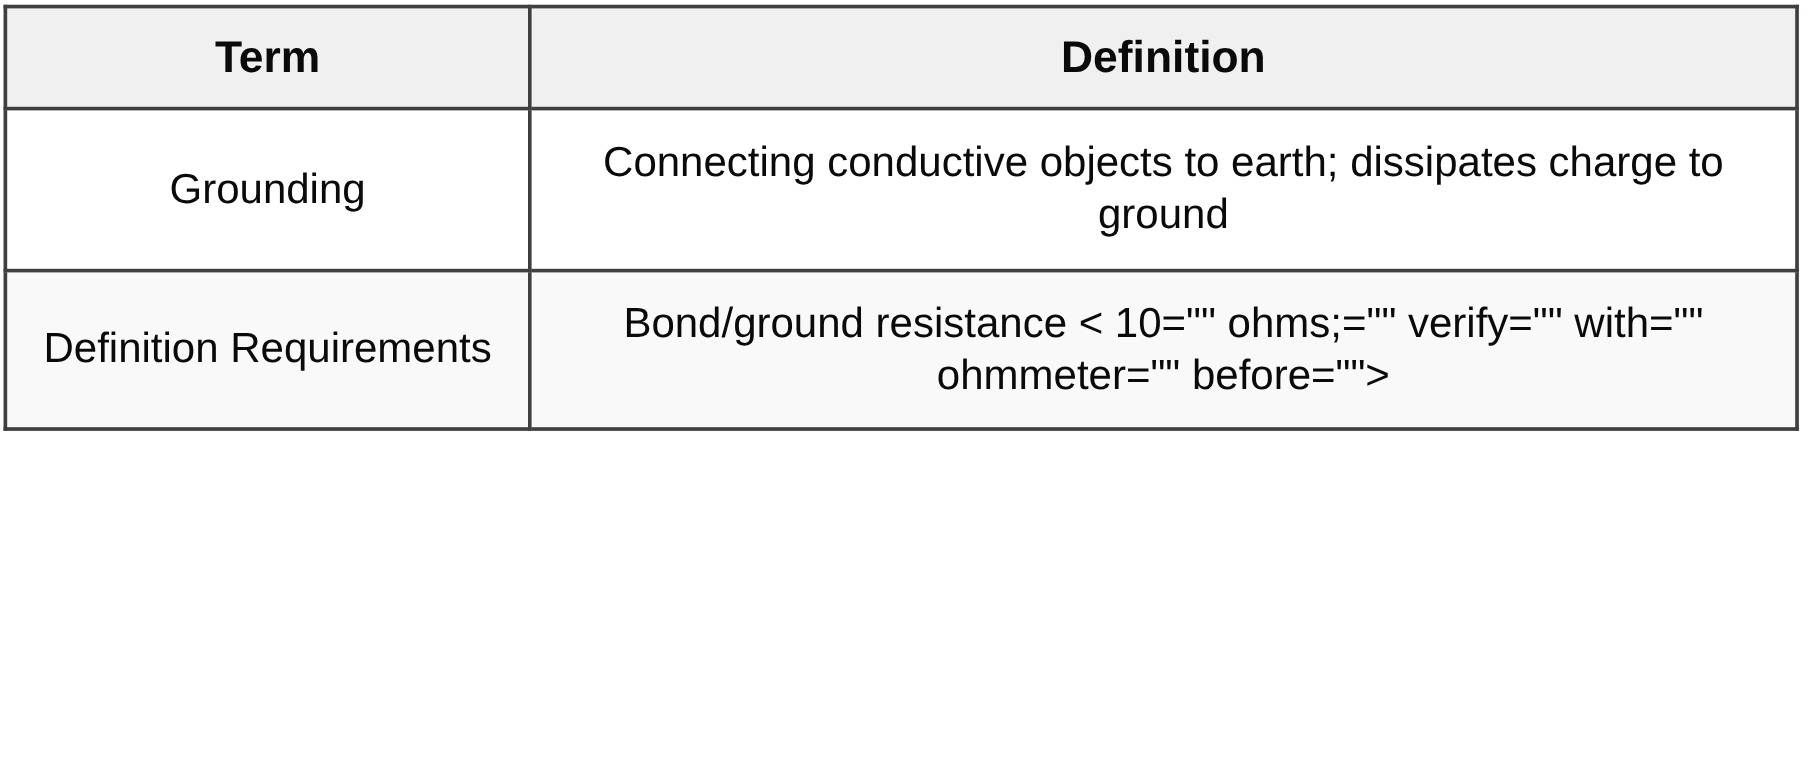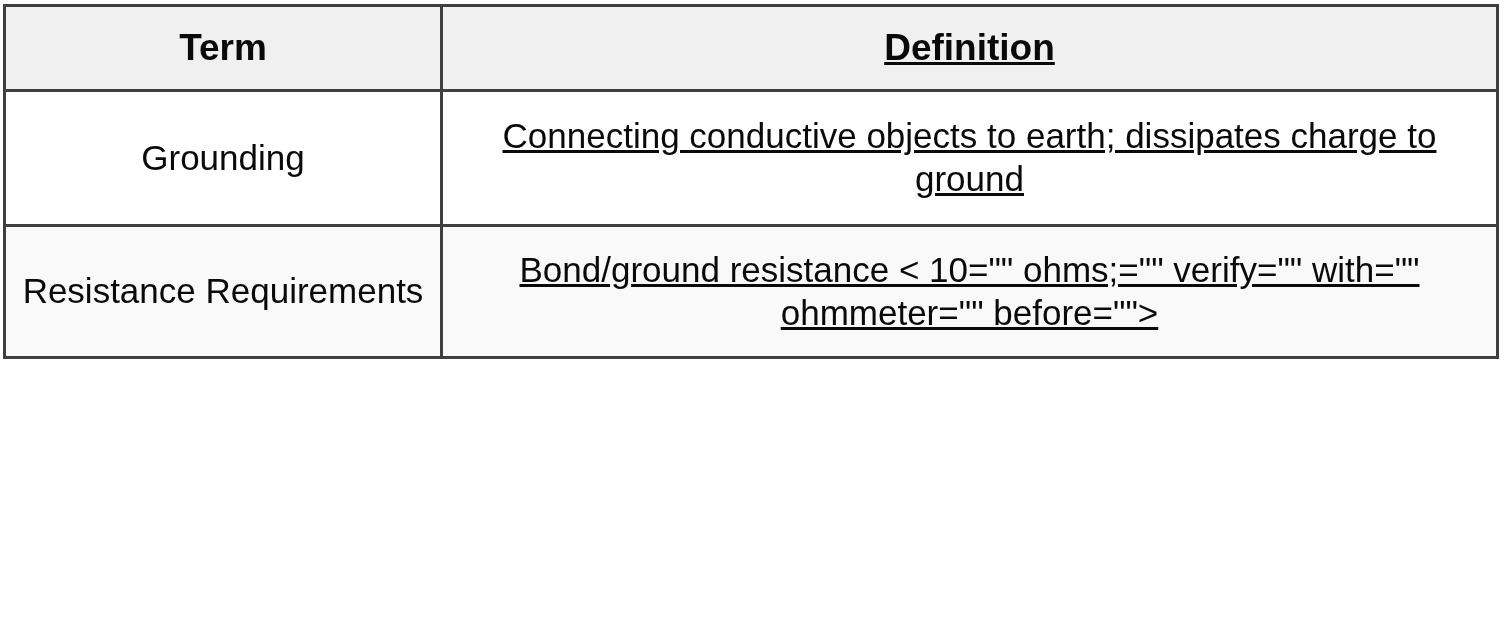--- a/index.html
+++ b/index.html
@@ -61,21 +61,21 @@
 
   table.term-table tbody tr.row-odd  td { background: #f9f9f9; }
   table.term-table tbody tr.row-even td { background: #ffffff; }
 
   table.term-table tbody tr.r1 td { height: 140px; }
   table.term-table tbody tr.r2 td { height: 135px; }
   table.term-table tbody tr.r3 td { height: 132px; }
   table.term-table tbody tr.r4 td { height: 137px; }
 
   .cell-term { white-space: normal; }
-  .cell-def  { white-space: normal; text-decoration: underline; }
+  .cell-def  { white-space: normal; }
 </style>
 </head>
 <body>
 
 <div class="table-wrap">
   <table class="term-table">
     <colgroup>
       <col class="col-term">
       <col class="col-def">
     </colgroup>
@@ -84,18 +84,18 @@
         <th class="cell-term">Term</th>
         <th class="cell-def">Definition</th>
       </tr>
     </thead>
     <tbody>
       <tr class="row-even r2">
         <td class="cell-term">Grounding</td>
         <td class="cell-def">Connecting conductive objects to earth; dissipates charge to ground</td>
       </tr>
       <tr class="row-odd r3">
-        <td class="cell-term">Resistance Requirements</td>
+        <td class="cell-term">Definition Requirements</td>
         <td class="cell-def">Bond/ground resistance &lt; 10="" ohms;="" verify="" with="" ohmmeter="" before=""&gt;</td>
       </tr>
     </tbody>
   </table>
 </div>
 
 </body></html>

